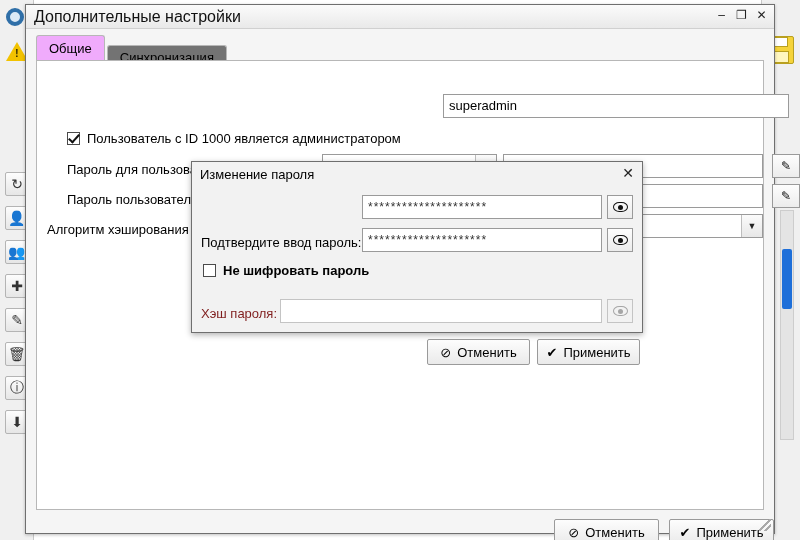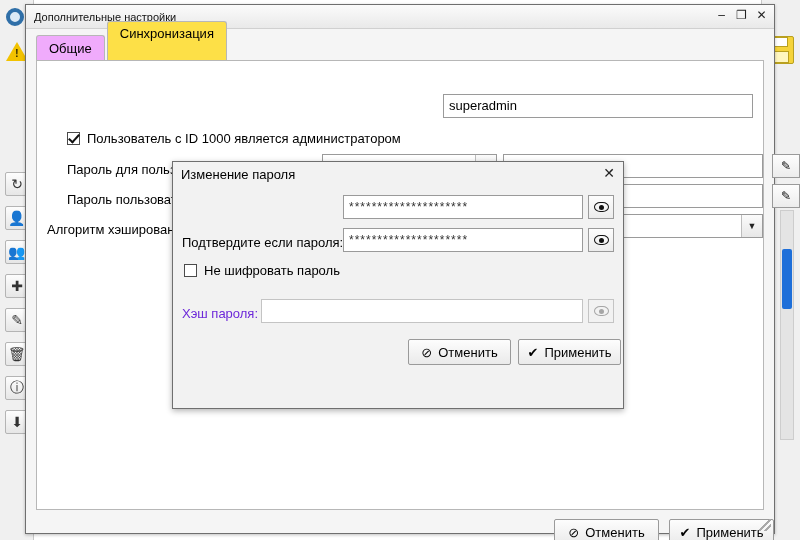--- a/index.html
+++ b/index.html
@@ -108,21 +108,21 @@
     position: relative;
     height: 24px;
     background: linear-gradient(#fbfbfb, #e9e9e9);
     border-bottom: 1px solid #d0d0d0;
     display: flex;
     align-items: center;
     box-sizing: border-box;
   }
   .dialog-title {
     margin-left: 8px;
-    font-size: 11px;
+    font-size: 16px;
     color: #111;
   }
   .win-btns {
     position: absolute;
     right: 6px; top: 4px;
     display: flex;
     gap: 7px;
     align-items: center;
   }
   .win-btn {
@@ -144,27 +144,27 @@
   
   .tabstrip {
     position: absolute;
     left: 10px; top: 6px;
     width: 728px;
     height: 26px;
     display: flex;
     align-items: flex-end;
   }
   .tab {
-    height: 40px;
+    height: 16px;
     padding: 0 12px;
     line-height: 24px;
     font-size: 13px;
     border: 1px solid #b7b7b7;
     border-bottom: none;
-    background: #fde047;
+    background: #737373;
     border-radius: 3px 3px 0 0;
     box-sizing: border-box;
     margin-right: 2px;
   }
   .tab.active {
     background: #f0abfc;
     height: 26px;
     line-height: 26px;
   }
   .tab-panel {
@@ -296,22 +296,22 @@
     right: 3px; bottom: 2px;
     width: 12px; height: 12px;
     background:
       linear-gradient(135deg, transparent 45%, #aaa 45%, #aaa 55%, transparent 55%),
       linear-gradient(135deg, transparent 70%, #aaa 70%, #aaa 80%, transparent 80%);
   }
 
   
   .modal {
     position: absolute;
-    left: 172px; top: 161px;
-    width: 452px; height: 248px;
+    left: 191px; top: 161px;
+    width: 452px; height: 172px;
     background: #f2f2f2;
     border: 1px solid #6f6f6f;
     box-sizing: border-box;
     box-shadow: 0 2px 6px rgba(0,0,0,0.3);
   }
   .modal-titlebar {
     position: relative;
     height: 25px;
     background: #f2f2f2;
     border-bottom: 1px solid #dcdcdc;
@@ -355,21 +355,21 @@
   .eye::after {
     content: "";
     position: absolute;
     left: 4.2px; top: 1.6px;
     width: 5px; height: 5px;
     background: #111;
     border-radius: 50%;
   }
   .eye.disabled { border-color: #a6a6a6; }
   .eye.disabled::after { background: #a6a6a6; }
-  .disabled-label { color: #6d28d9; }
+  .disabled-label { color: #7f1d1d; }
   .input-disabled {
     background: #ffffff;
     border: 1px solid #c4c4c4;
   }
 
   
   .warn-tri {
     position: absolute;
     left: 6px; top: 42px;
     width: 0; height: 0;
@@ -436,21 +436,21 @@
 
   <div class="dialog-body">
 
     <div class="tabstrip">
       <div class="tab active">Общие</div>
       <div class="tab">Синхронизация</div>
     </div>
 
     <div class="tab-panel">
 
-      <div class="textinput" style="left:406px; top:33px; width:310px;">superadmin</div>
+      <div class="textinput" style="left:406px; top:33px; width:346px;">superadmin</div>
 
       <div class="checkrow" style="left:30px; top:70px;">
         <span class="checkbox checked"></span>
         <span>Пользователь с ID 1000 является администратором</span>
       </div>
 
       <div class="row-label" style="left:30px; top:101px;">Пароль для пользователей по умолчанию:</div>
       <div class="combo" style="left:285px; top:93px; width:175px;">
         <span>По умолчанию</span>
         <span class="arrow">▼</span>
@@ -491,27 +491,27 @@
     <span class="modal-close">✕</span>
   </div>
 
   <div class="modal-body">
 
     <div class="textinput pwd-dots" style="left:170px; top:8px; width:240px;">*********************</div>
     <div class="eye-btn" style="left:415px; top:8px;">
       <span class="eye"></span>
     </div>
 
-    <div class="row-label" style="left:9px; top:48px;">Подтвердите если пароля:</div>
+    <div class="row-label" style="left:9px; top:48px;">Подтвердите ввод пароль:</div>
     <div class="textinput pwd-dots" style="left:170px; top:41px; width:240px;">*********************</div>
     <div class="eye-btn" style="left:415px; top:41px;">
       <span class="eye"></span>
     </div>
 
-    <div class="checkrow" style="left:11px; top:76px;">
+    <div class="checkrow" style="left:11px; top:76px;font-weight:bold;">
       <span class="checkbox"></span>
       <span>Не шифровать пароль</span>
     </div>
 
     <div class="row-label disabled-label" style="left:9px; top:119px;">Хэш пароля:</div>
     <div class="textinput input-disabled" style="left:88px; top:112px; width:322px;"></div>
     <div class="eye-btn" style="left:415px; top:112px; border-color:#c4c4c4; background:#f2f2f2;">
       <span class="eye disabled"></span>
     </div>
 

